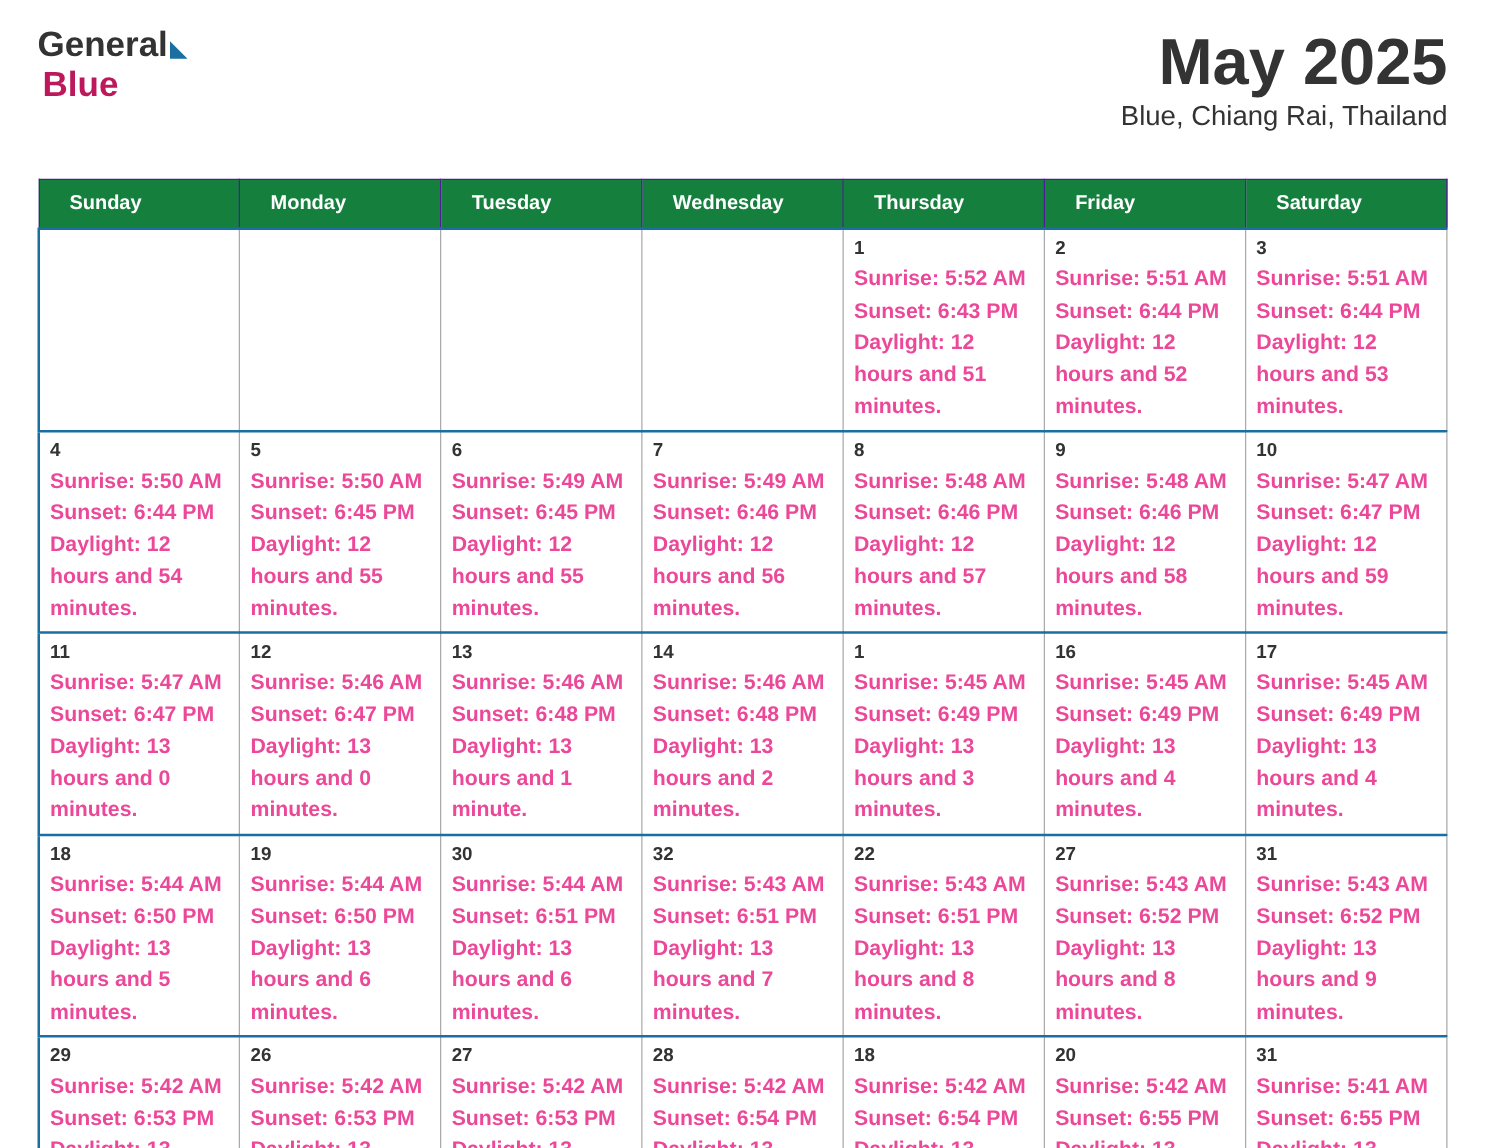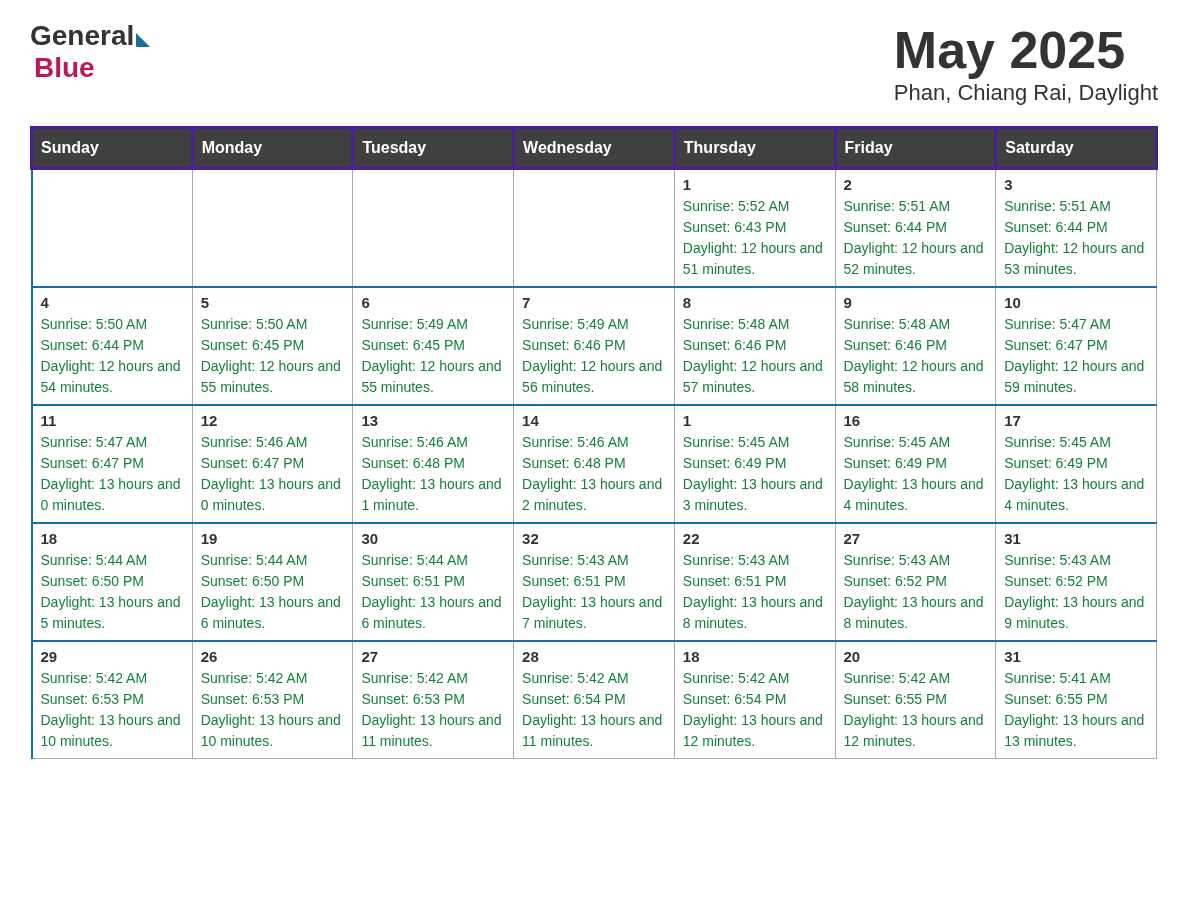--- a/index.html
+++ b/index.html
@@ -7,21 +7,21 @@
       font-family: Arial, sans-serif;
       background: #fff;
       padding: 20px 30px;
       width: 1188px;
       min-height: 918px;
     }
     #header {
       display: flex;
       justify-content: space-between;
       align-items: flex-start;
-      margin-bottom: 20px;
+      margin-bottom: 37px;
     }
     #logo {
       display: flex;
       flex-direction: column;
     }
     #logo-top {
       display: flex;
       align-items: center;
     }
     .logo-general {
@@ -39,67 +39,68 @@
       margin-top: 8px;
     }
     .logo-blue {
       font-size: 28px;
       font-weight: bold;
       color: #be185d;
       margin-left: 4px;
       margin-top: 0;
     }
     #title-block {
-      text-align: left;
+      text-align: right;
     }
     #month-year {
       font-size: 52px;
       font-weight: bold;
       color: #333;
     }
     #location {
       font-size: 22px;
       color: #333;
       font-weight: normal;
     }
     #calendar {
       width: 100%;
       border-collapse: collapse;
       border: 1px solid #999;
     }
     #calendar thead tr th {
-      background-color: #404040;
+      background-color: #15803d;
       color: #fff;
       font-size: 16px;
       font-weight: bold;
-      padding: 10px 8px;
+      padding: 10px 24px;
       text-align: left;
-      border: 3px solid #4c1d95;
+      border: 1px solid #4c1d95;
     }
     #calendar tbody tr td {
       vertical-align: top;
       padding: 6px 8px;
       border: 1px solid #aaa;
       width: 14.28%;
       min-height: 90px;
       font-size: 13px;
       color: #333;
       background: #fff;
     }
     .day-number {
       font-size: 15px;
       font-weight: bold;
       color: #333;
       display: block;
       margin-bottom: 3px;
     }
     .day-info {
-      font-size: 14px;
-      color: #15803d;
+      font-size: 17px;
+      color: #ec4899;
       line-height: 1.5;
+      font-weight: bold;
     }
     .empty-cell {
       background: #fff;
     }
     #calendar tbody tr td:first-child {
       border-left: 2px solid #1a6fa0;
     }
     #calendar tbody tr {
       border-top: 2px solid #1a6fa0;
     }
@@ -110,21 +111,21 @@
 <div id="header">
   <div id="logo">
     <div id="logo-top">
       <span class="logo-general">General</span>
       <div class="logo-arrow"></div>
     </div>
     <span class="logo-blue">Blue</span>
   </div>
   <div id="title-block">
     <div id="month-year">May 2025</div>
-    <div id="location">Phan, Chiang Rai, Daylight</div>
+    <div id="location">Blue, Chiang Rai, Thailand</div>
   </div>
 </div>
 
 <table id="calendar">
   <thead>
     <tr>
     <th>Sunday</th>
         <th>Monday</th>
         <th>Tuesday</th>
         <th>Wednesday</th>

